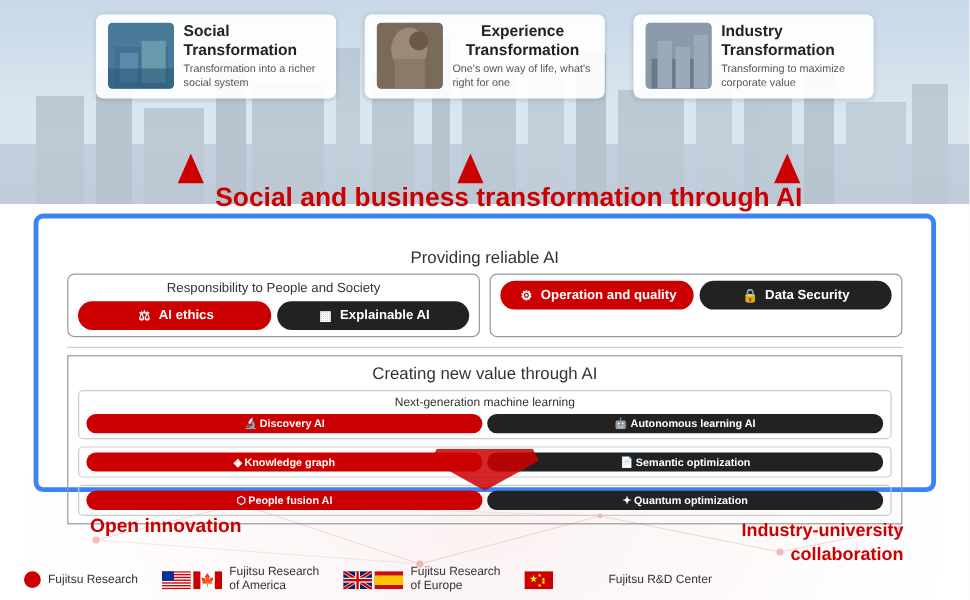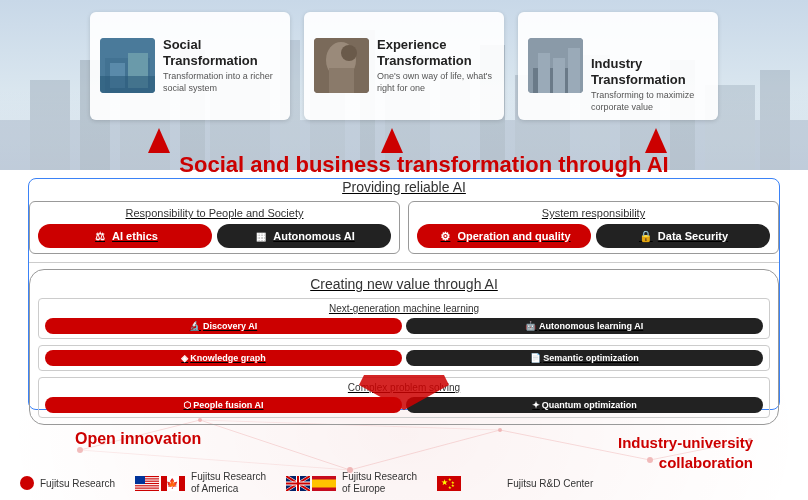--- a/index.html
+++ b/index.html
@@ -49,21 +49,21 @@
       height: 500px;
     }
 
     
     .top-cards {
       position: absolute;
       top: 12px;
       left: 30px;
       right: 30px;
       display: flex;
-      gap: 14px;
+      gap: 24px;
       justify-content: center;
     }
     .transform-card {
       background: rgba(255,255,255,0.92);
       border-radius: 6px;
       padding: 6px 10px;
       text-align: center;
       width: 200px;
       box-shadow: 0 1px 4px rgba(0,0,0,0.15);
       display: flex;
@@ -115,25 +115,24 @@
       padding-left: 40px;
     }
 
     
     .main-box {
       position: absolute;
       top: 178px;
       left: 28px;
       right: 28px;
       bottom: 90px;
-      border: 1px solid #3b82f6;
+      border: 4px solid #3b82f6;
       border-radius: 8px;
       background: rgba(255,255,255,0.97);
-      padding: 0;
-      text-decoration: underline;
+      padding: 24px;
     }
 
     
     .section-title {
       text-align: center;
       font-size: 14px;
       color: #333;
       font-weight: normal;
       margin-bottom: 6px;
     }
@@ -188,21 +187,21 @@
       height: 16px;
       display: inline-flex;
       align-items: center;
       justify-content: center;
       font-size: 11px;
     }
 
     
     .value-box {
       border: 1.5px solid #999;
-      border-radius: 15px;
+      border-radius: 0;
       padding: 6px 8px;
     }
 
     .value-row {
       display: flex;
       gap: 6px;
       flex-direction: column;
     }
 
     .value-col {
@@ -356,38 +355,38 @@
     <div class="transform-card">
       <div class="transform-card-img experience">
         <svg width="55" height="55" viewBox="0 0 55 55">
           <rect width="55" height="55" fill="#7a6a5a"></rect>
           <ellipse cx="27" cy="22" rx="15" ry="18" fill="#9a8a7a"></ellipse>
           <rect x="15" y="30" width="25" height="25" fill="#8a7a6a"></rect>
           <circle cx="35" cy="15" r="8" fill="#6a5a4a"></circle>
         </svg>
       </div>
       <div class="transform-card-text">
-        <div class="transform-card-title" style="white-space: pre-line;">Experience
+        <div class="transform-card-title" style="white-space: pre-line; text-align: center;">Experience
 Transformation</div>
         <div class="transform-card-desc">One's own way of life, what's right for one</div>
       </div>
     </div>
 
     <div class="transform-card">
       <div class="transform-card-img industry">
         <svg width="55" height="55" viewBox="0 0 55 55">
           <rect width="55" height="55" fill="#8a9aa8"></rect>
           <rect x="5" y="30" width="45" height="25" fill="#6a7a88"></rect>
           <rect x="10" y="15" width="12" height="40" fill="#9aaaB8"></rect>
           <rect x="25" y="20" width="12" height="35" fill="#9aaaB8"></rect>
           <rect x="40" y="10" width="12" height="45" fill="#9aaaB8"></rect>
         </svg>
       </div>
       <div class="transform-card-text">
-        <div class="transform-card-title" style="white-space: pre-line; margin-top: 38px;">Industry
+        <div class="transform-card-title" style="white-space: pre-line;">Industry
 Transformation</div>
         <div class="transform-card-desc">Transforming to maximize corporate value</div>
       </div>
     </div>
   </div>
 
   <div style="position:absolute;top:128px;left:148px;display:flex;align-items:center;justify-content:center;">
     <svg width="22" height="25">
         <polygon points="11,0 22,25 0,25" fill="#cc0000"></polygon>
       </svg>
@@ -413,27 +412,26 @@
 
       <div class="reliable-half">
         <div class="reliable-half-title">Responsibility to People and Society</div>
         <div class="reliable-pills">
           <div class="pill pill-red">
             <span class="pill-icon">⚖</span>
             <span>AI ethics</span>
           </div>
           <div class="pill pill-dark">
             <span class="pill-icon">▦</span>
-            <span>Autonomous AI</span>
+            <span>Explainable AI</span>
           </div>
         </div>
       </div>
 
       <div class="reliable-half">
-        <div class="reliable-half-title">System responsibility</div>
         <div class="reliable-pills">
           <div class="pill pill-red">
             <span class="pill-icon">⚙</span>
             <span>Operation and quality</span>
           </div>
           <div class="pill pill-dark">
             <span class="pill-icon">🔒</span>
             <span>Data Security</span>
           </div>
         </div>
@@ -468,21 +466,20 @@
               <span>Knowledge graph</span>
             </div>
             <div class="value-pill vp-dark">
               <span style="font-size:9px;">📄</span>
               <span>Semantic optimization</span>
             </div>
           </div>
         </div>
 
         <div class="value-col">
-          <div class="value-col-title">Complex problem solving</div>
           <div class="value-pills">
             <div class="value-pill vp-red">
               <span style="font-size:9px;">⬡</span>
               <span>People fusion AI</span>
             </div>
             <div class="value-pill vp-dark">
               <span style="font-size:9px;">✦</span>
               <span>Quantum optimization</span>
             </div>
           </div>

